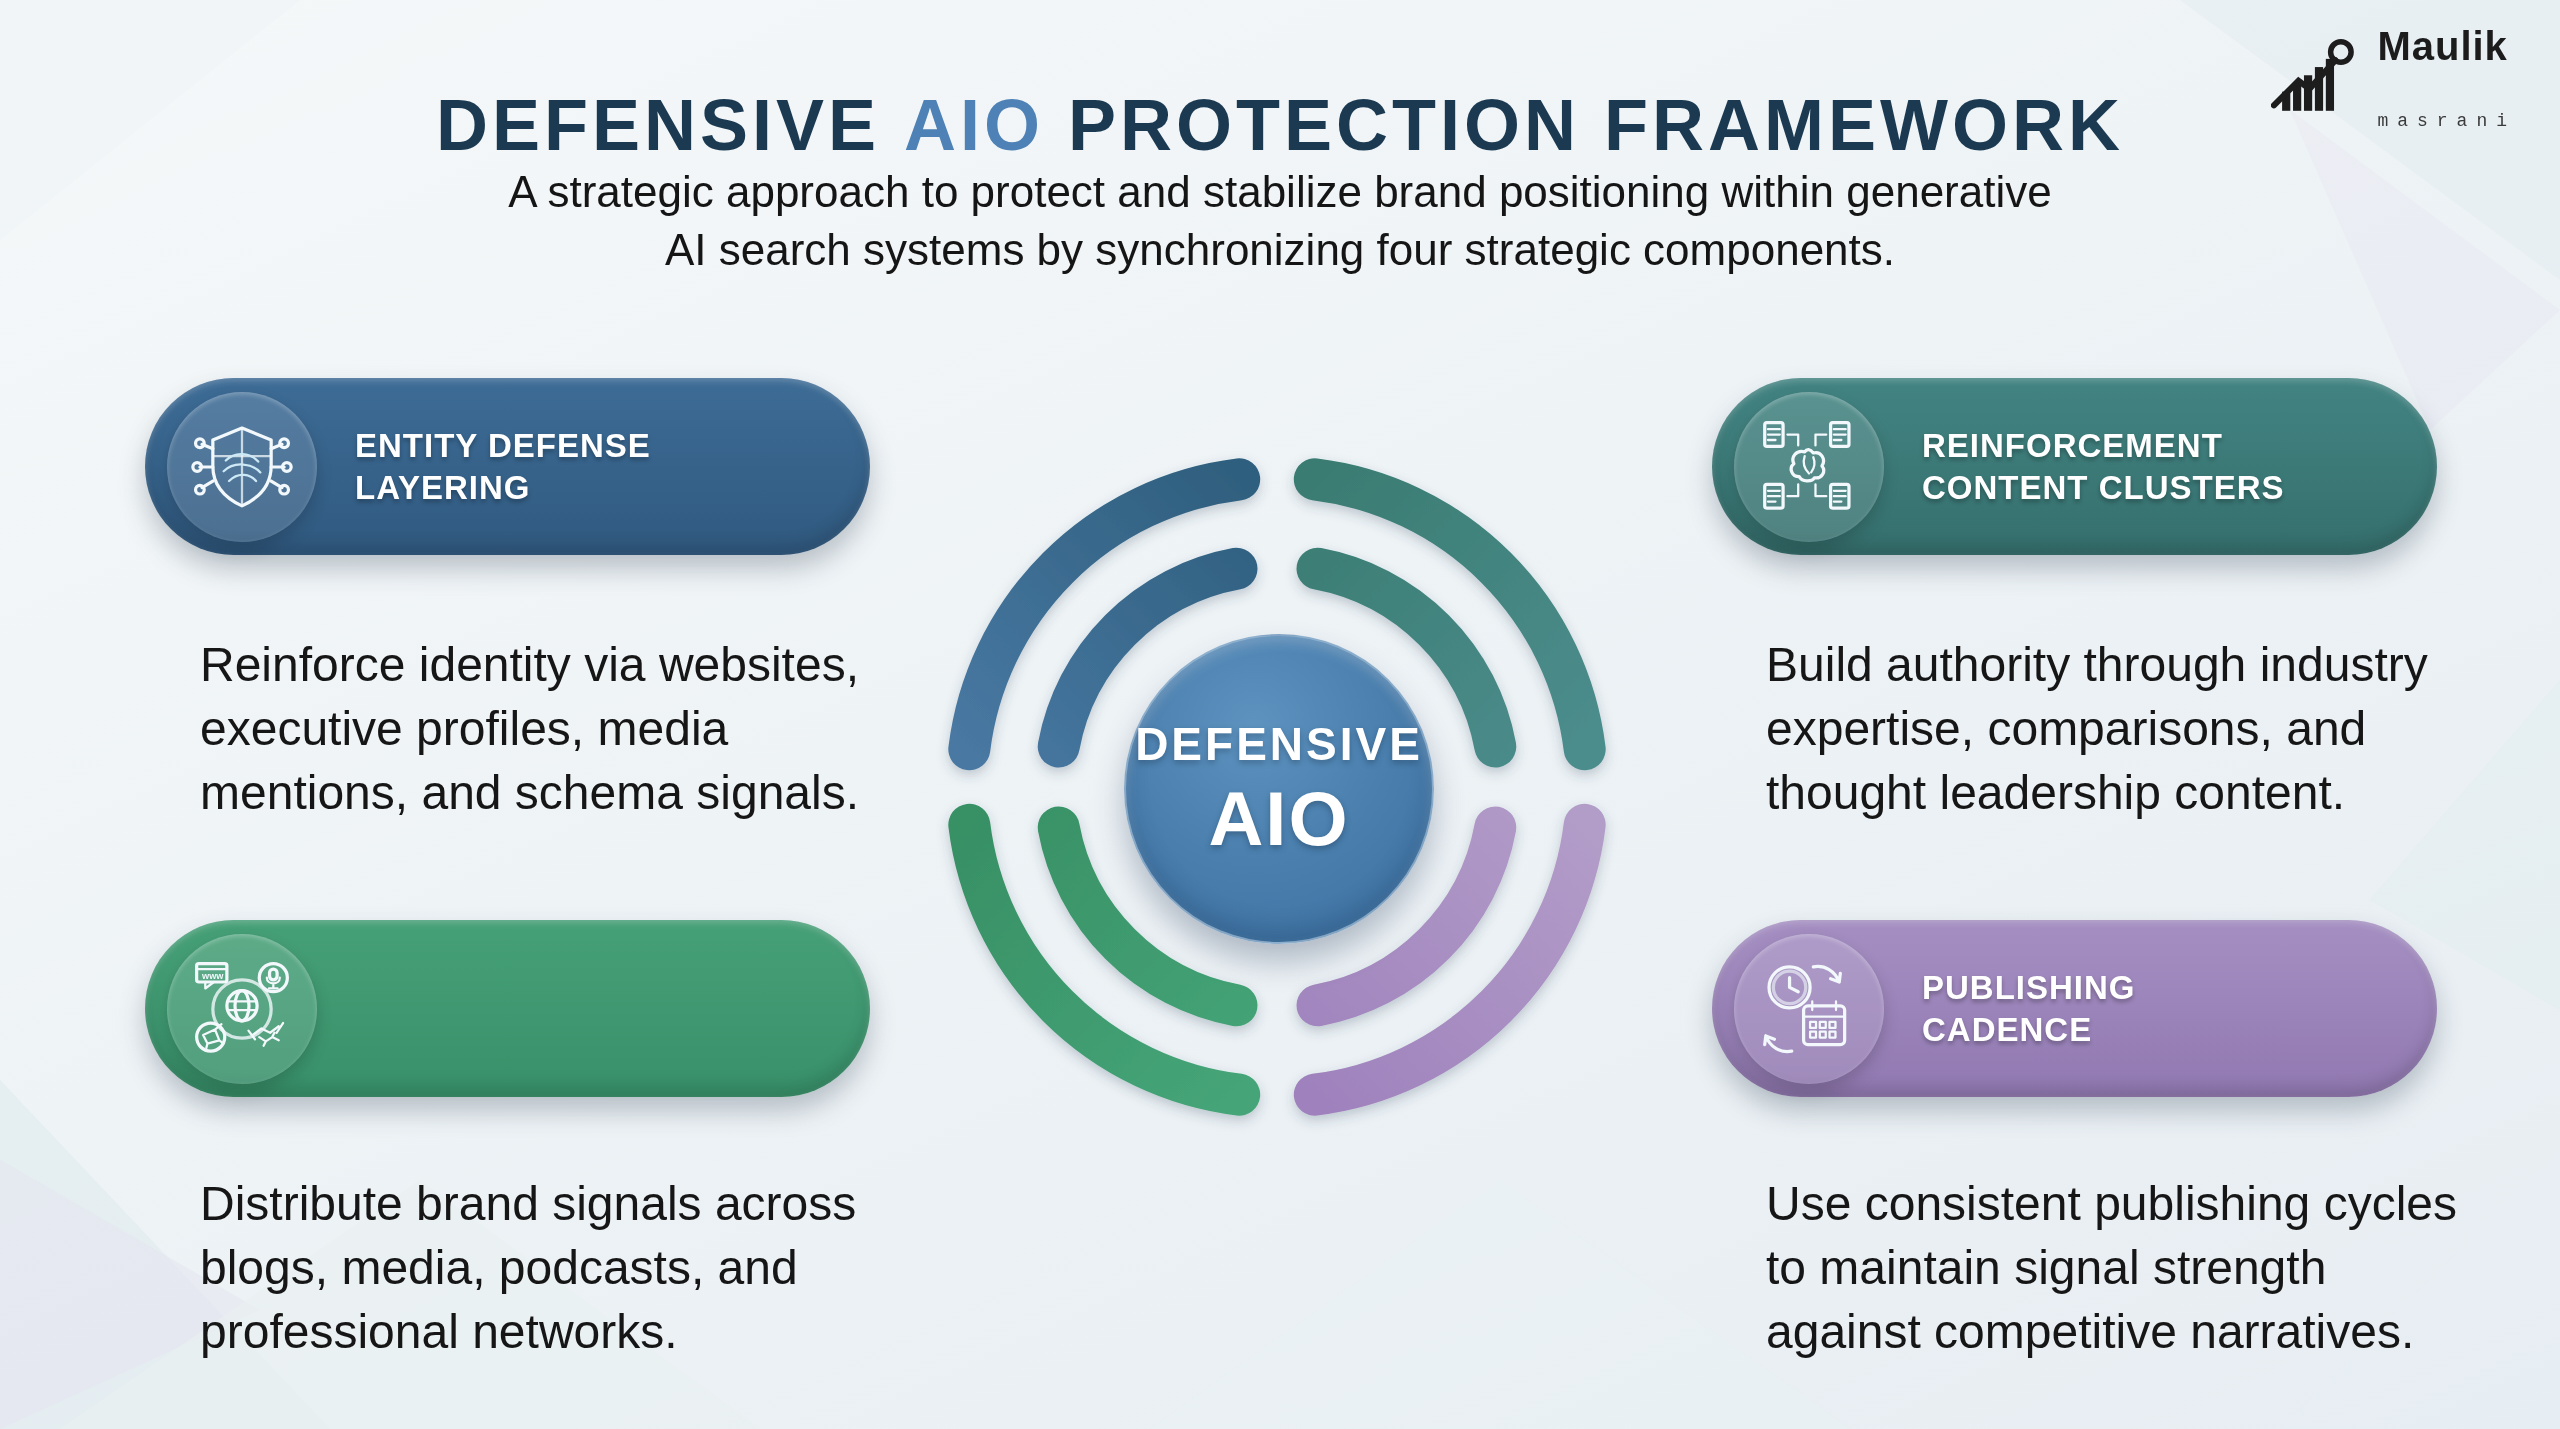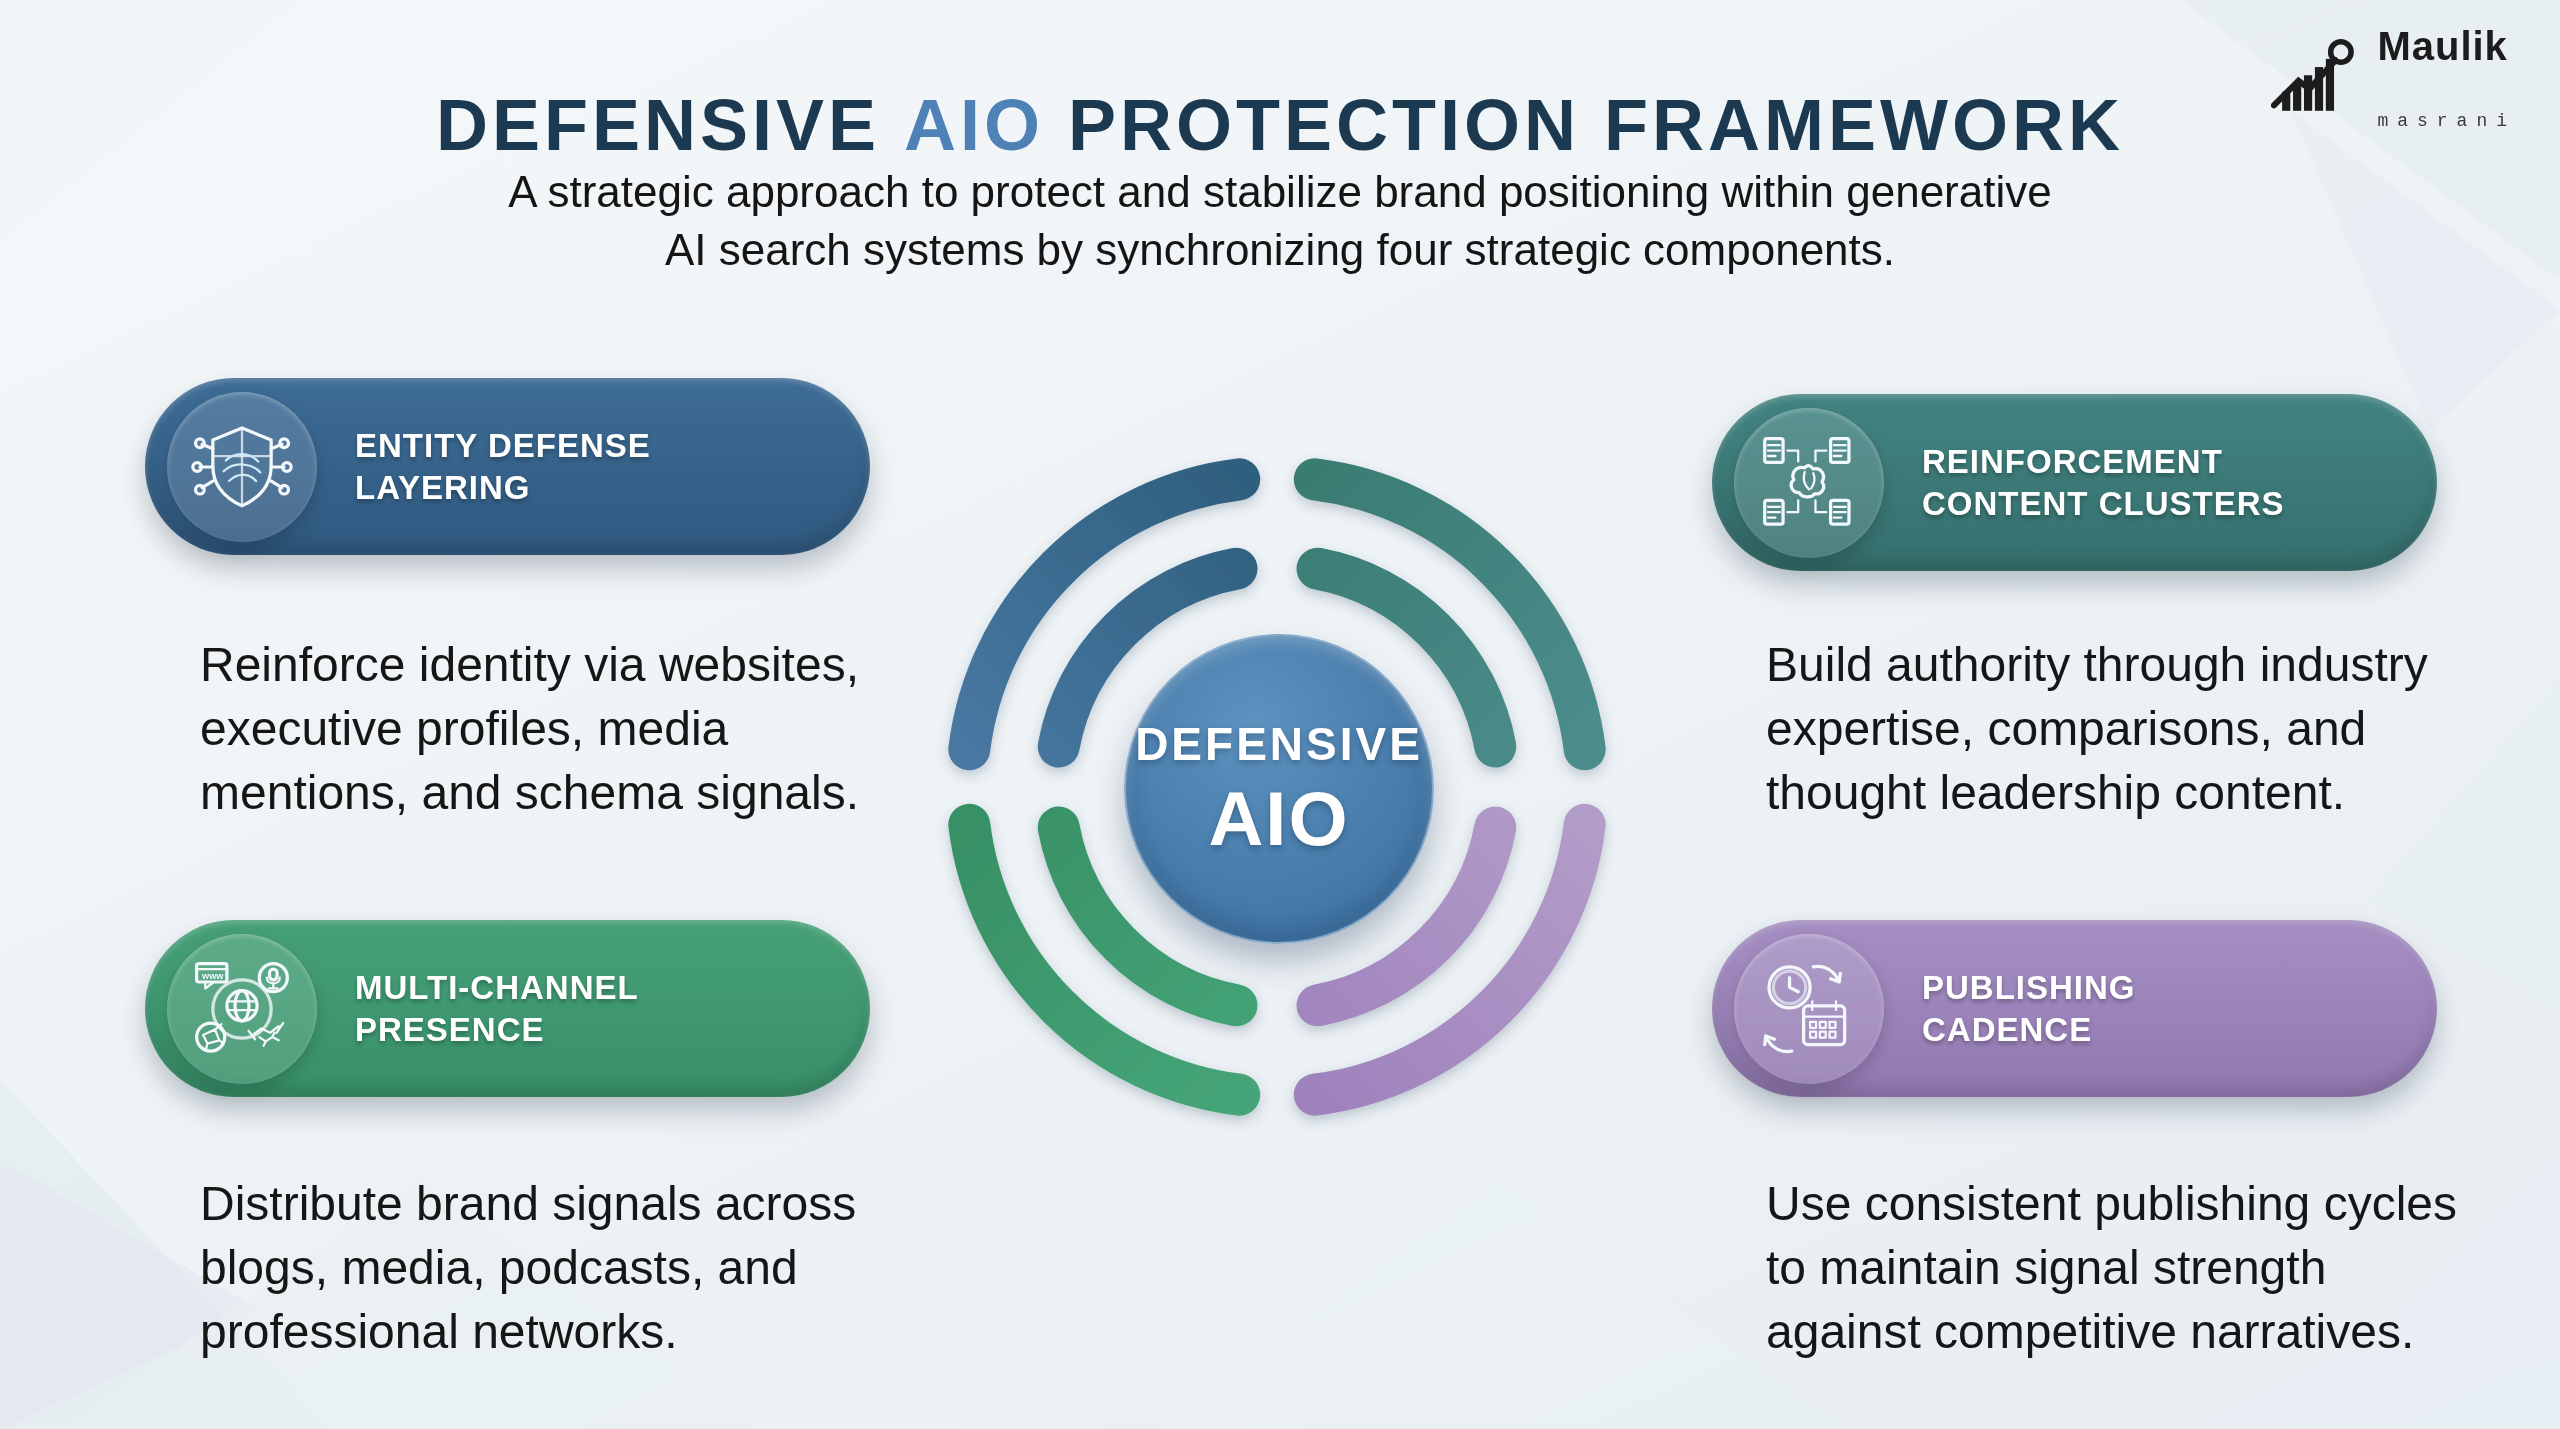--- a/index.html
+++ b/index.html
@@ -18,21 +18,21 @@
   
   .logo{position:absolute;top:26px;right:44px;display:flex;align-items:center;gap:10px;}
   .logo-text{display:flex;flex-direction:column;line-height:1;gap:40px;}
   .logo-name{font-size:40px;font-weight:700;color:#1c1c1c;letter-spacing:1px;}
   .logo-subname{font-size:18px;color:#3a3a3a;letter-spacing:9px;margin-top:6px;font-family:Liberation Mono, monospace;}
   
   .pill{position:absolute;width:725px;height:177px;border-radius:92px;
     display:flex;align-items:center;gap:38px;padding:0 26px 0 22px;box-sizing:border-box;
     box-shadow:0 14px 26px rgba(44,62,80,.28), inset 0 3px 6px rgba(255,255,255,.22), inset 0 -9px 16px rgba(0,0,0,.14);}
   .pill.q-blue  {background:linear-gradient(180deg,#3d6c96,#30597f);}
-  .pill.q-teal  {background:linear-gradient(180deg,#428482,#356f6d);margin-top:16px;}
+  .pill.q-teal  {background:linear-gradient(180deg,#428482,#356f6d);}
   .pill.q-green {background:linear-gradient(180deg,#46a077,#38906a);}
   .pill.q-purple{background:linear-gradient(180deg,#a58fc2,#9179b1);}
   .icon-circle{width:150px;height:150px;flex:0 0 150px;border-radius:50%;
     display:flex;align-items:center;justify-content:center;
     background:rgba(255,255,255,.13);
     box-shadow:0 8px 16px rgba(0,0,0,.17), inset 0 2px 5px rgba(255,255,255,.28);}
   .pill-label{font-size:33px;font-weight:700;color:#ffffff;line-height:1.25;letter-spacing:1px;
     text-shadow:0 3px 4px rgba(0,0,0,.28);}
   .desc{position:absolute;width:720px;font-size:48px;line-height:1.33;color:#161616;}
   .pos-tl-pill{left:145px;top:378px;}   .pos-tl-desc{left:200px;top:585px;}
@@ -158,24 +158,20 @@
         <rect x="8" y="8" width="28" height="17" rx="2"></rect>
         <path class="thin" d="M8 13 H36 M16 25 L16 31 L24 25"></path>
         <text class="fillw" x="13" y="22.5" font-size="8.5" font-weight="bold" font-family="Liberation Sans, sans-serif">www</text>
         <circle cx="79" cy="21" r="13"></circle>
         <rect x="75.5" y="13" width="7" height="10" rx="3.5"></rect>
         <path class="thin" d="M73 21 C73 28 85 28 85 21 M79 27 V31 M75 31 H83"></path>
         <circle cx="21" cy="76" r="13"></circle>
         <path class="thin" d="M14 74 L25 69 L29 79 L18 82 Z M25 69 L31 64 M29 79 L33 82 M18 82 L17 86"></path>
         <path class="thin" d="M60 74 L68 68 L76 72 L84 66 M66 76 L72 80 L78 76 L84 79 M72 80 L70 84 M78 76 L80 72 M56 70 L62 78 M88 63 L82 72"></path>
       </svg>
-    </div>
-    <div class="pill-label">
-      <div>MULTI-CHANNEL</div>
-      <div>PRESENCE</div>
     </div>
   </div>
   <p class="desc pos-bl-desc">Distribute brand signals across blogs, media, podcasts, and professional networks.</p>
 
   <div class="pill q-purple pos-br-pill">
     <div class="icon-circle">
       <svg class="ic" width="108" height="108" viewBox="0 0 100 100">
         <circle cx="32" cy="30" r="19"></circle>
         <circle cx="32" cy="30" r="15" opacity=".6"></circle>
         <path d="M32 21 V30 L40 34"></path>

